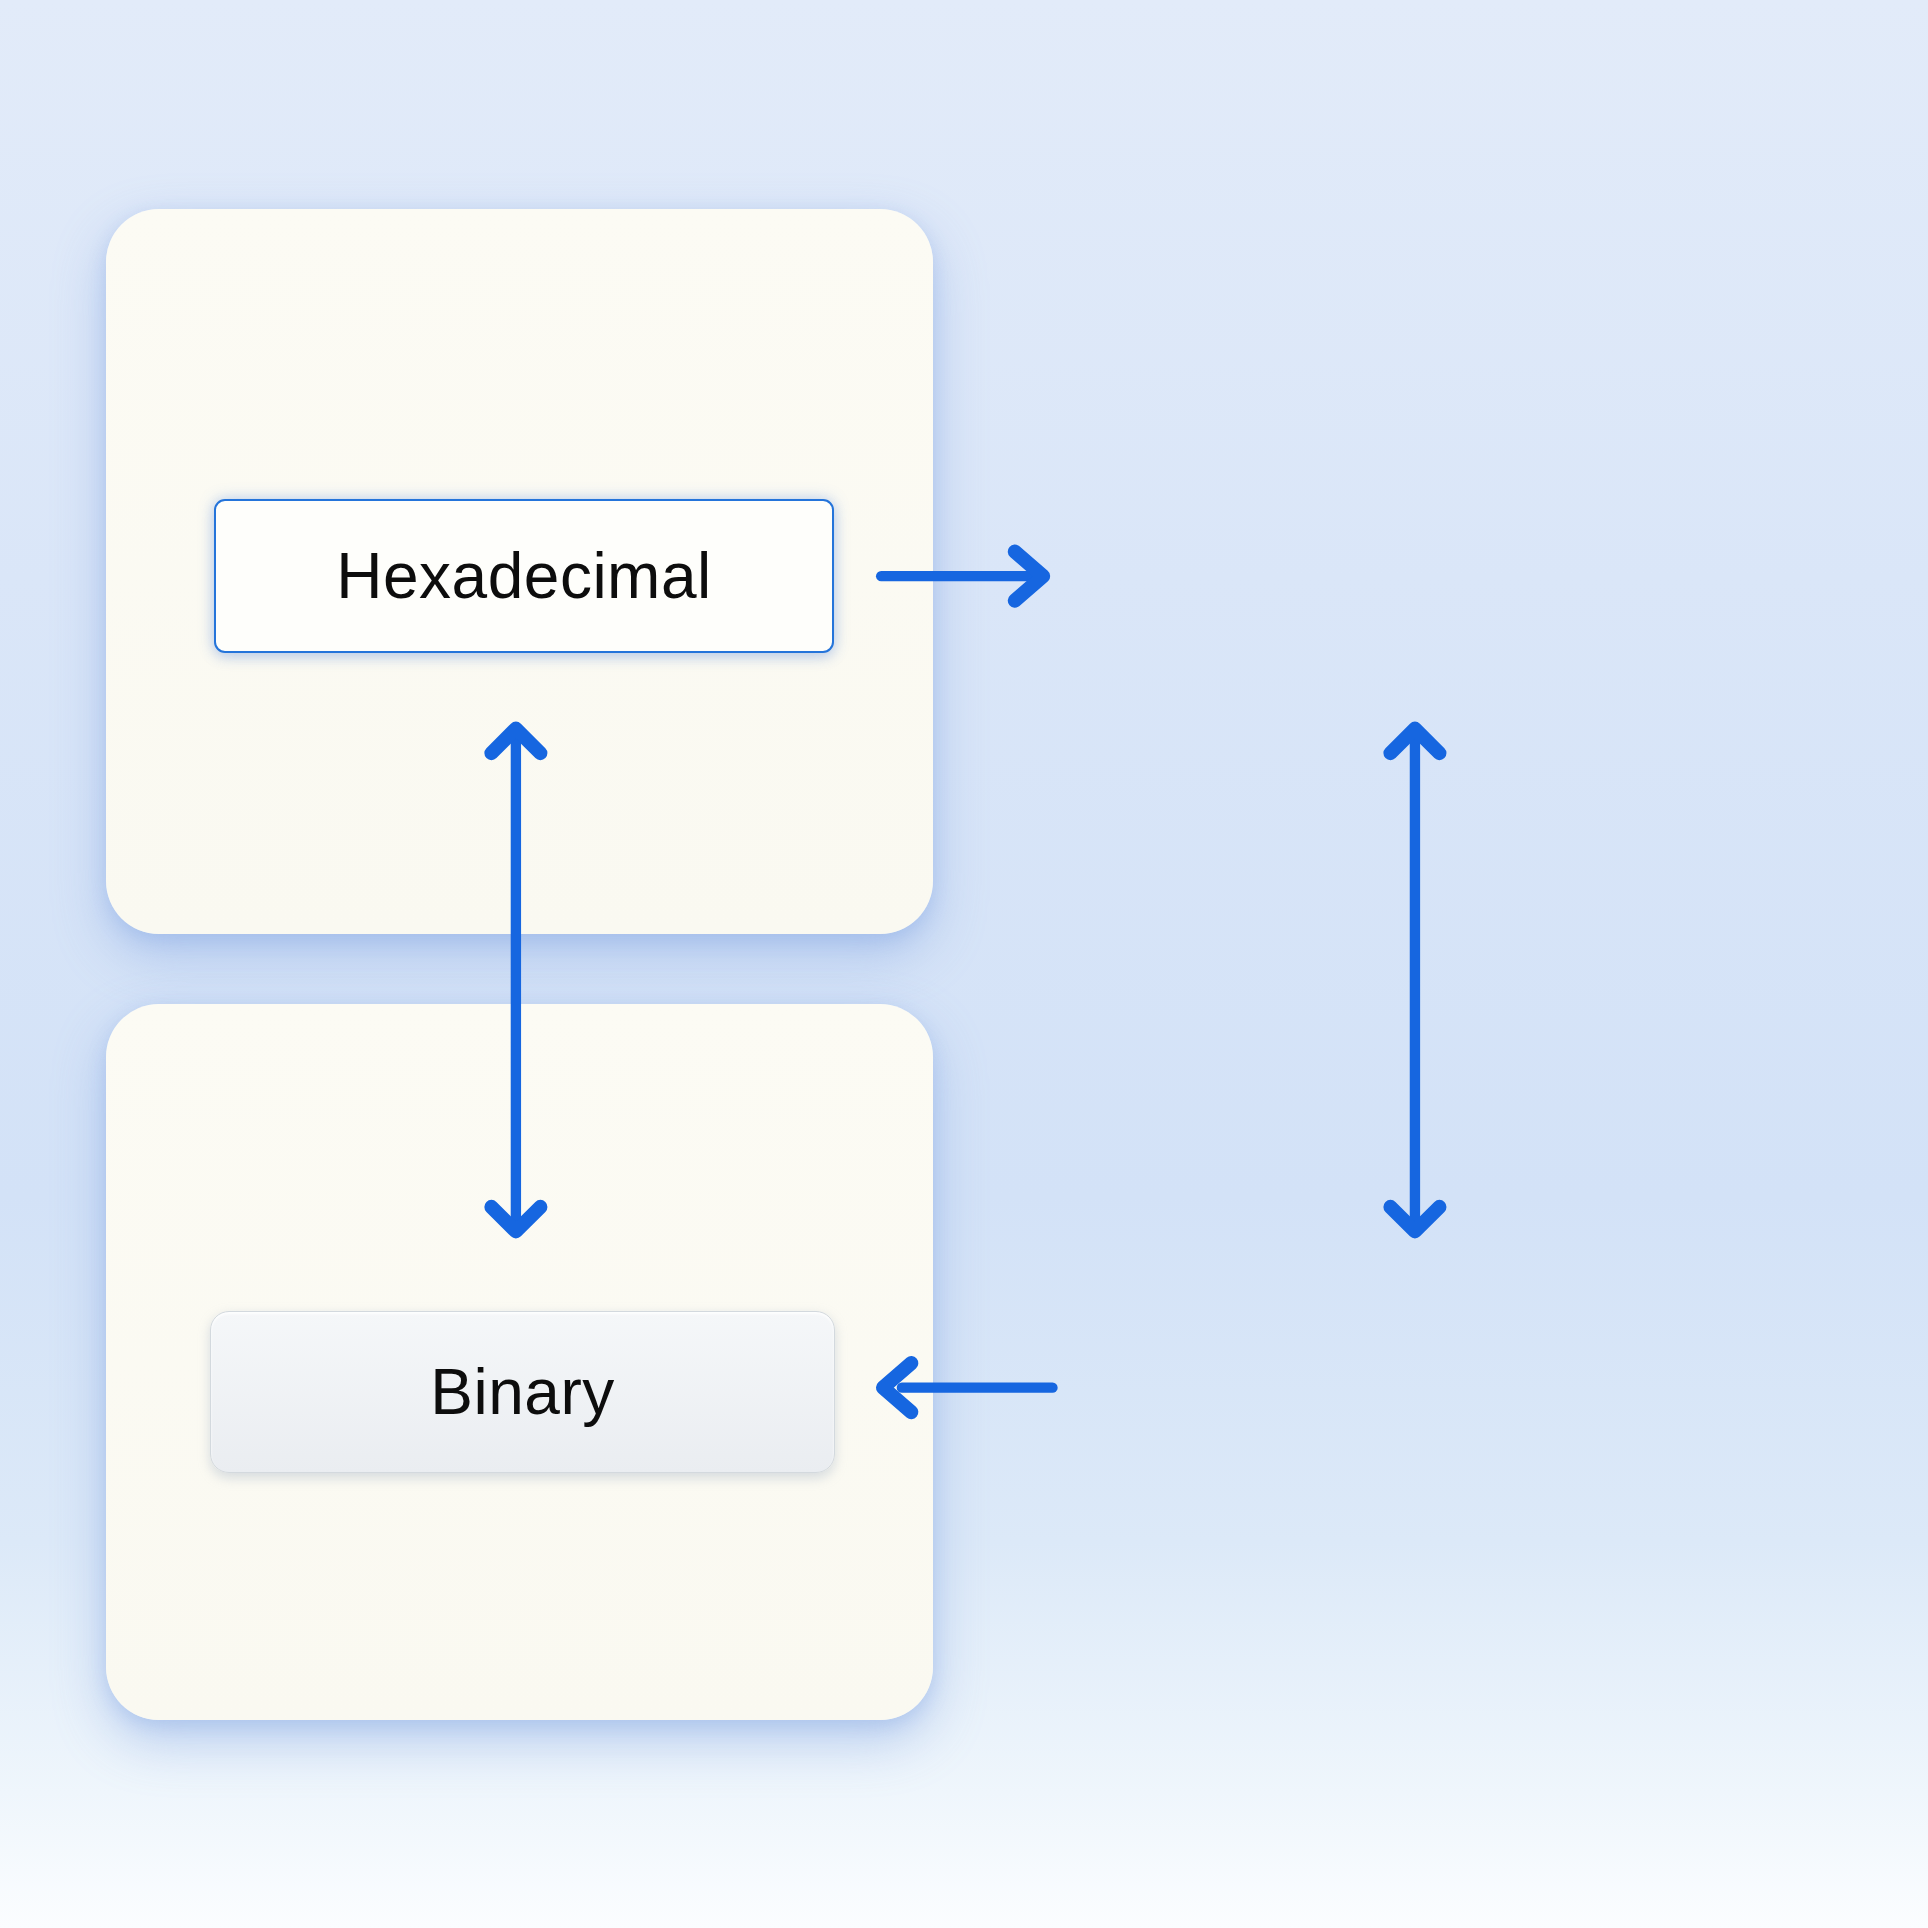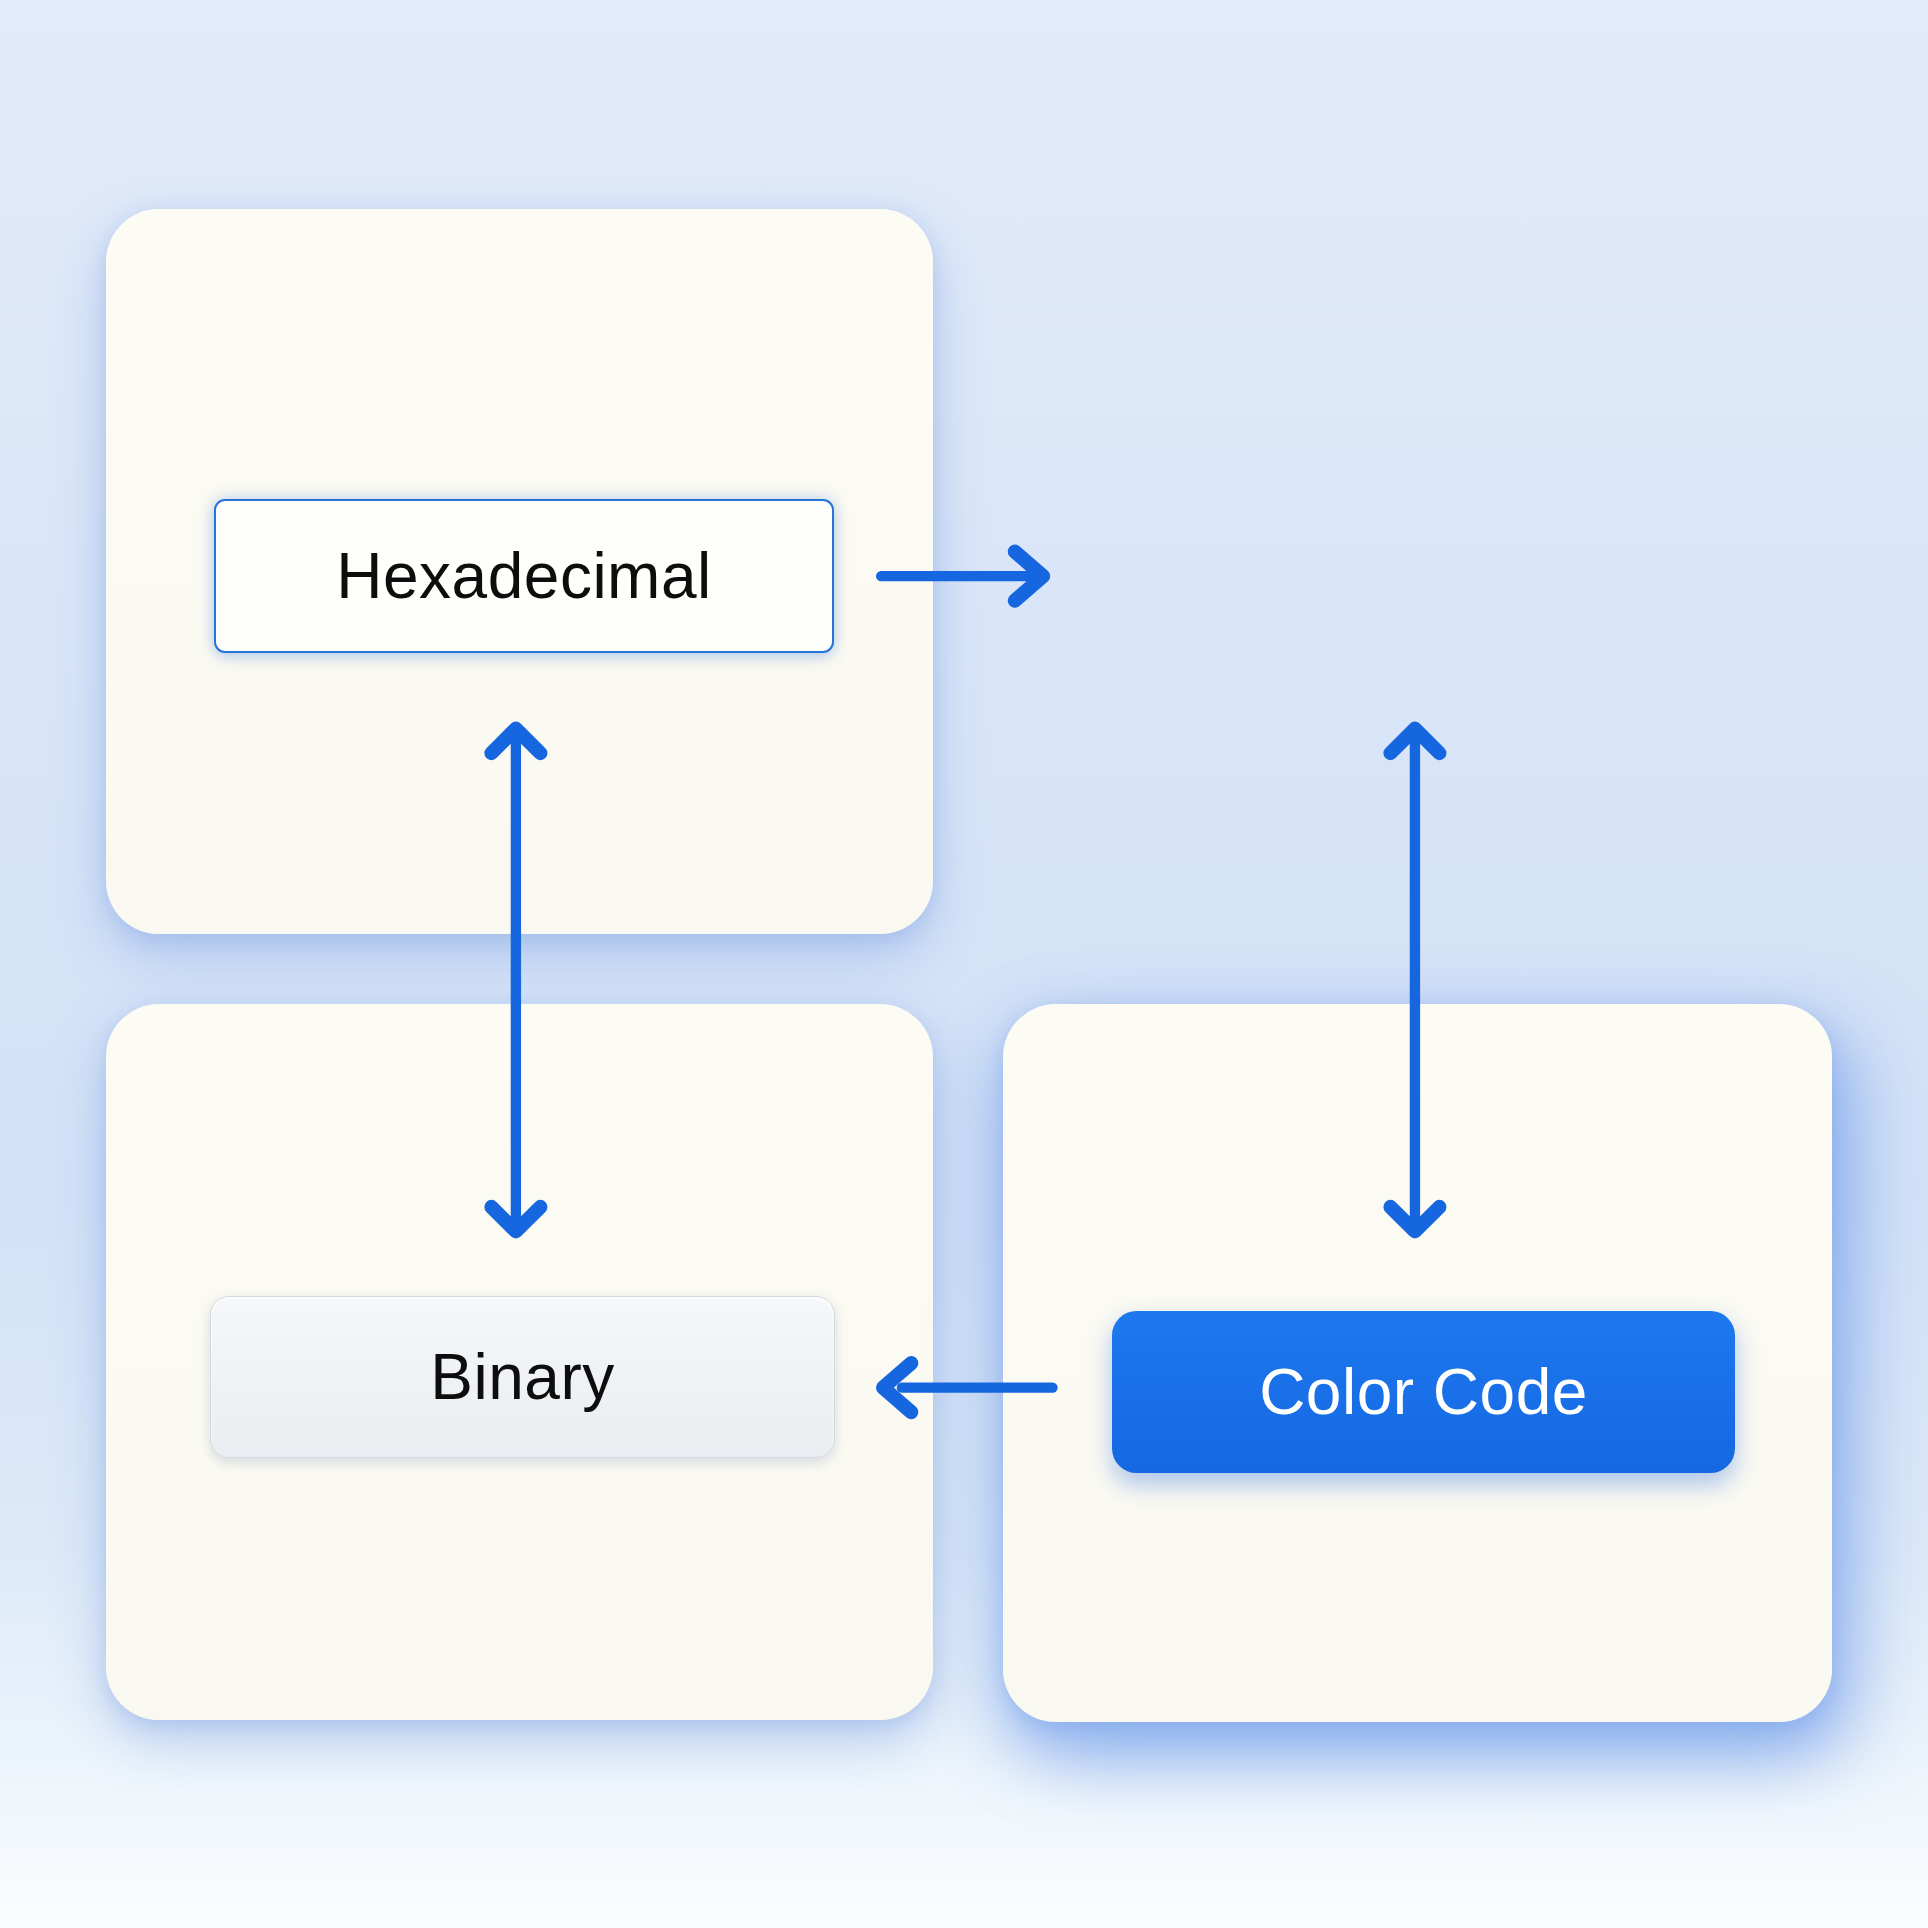--- a/index.html
+++ b/index.html
@@ -59,21 +59,21 @@
     box-shadow: 0 0 15px rgba(70, 130, 225, 0.35), 0 5.6px 13px rgba(120, 150, 210, 0.2);
   }
   #node-decimal {
     left: 114px; top: 286px; width: 612px; height: 156px;
     background: linear-gradient(180deg, #eff2fa 0%, #e7ecf7 100%);
     border: 2.8px solid #1d6fd9;
     border-radius: 21px;
     box-shadow: 0 0 15px rgba(70, 130, 225, 0.3);
   }
   #node-binary {
-    left: 104px; top: 292px; width: 625px; height: 162px;
+    left: 104px; top: 307px; width: 625px; height: 162px;
     background: linear-gradient(180deg, #f5f7f9 0%, #eaedf1 100%);
     border: 1.9px solid #d3d9de;
     border-radius: 19px;
     box-shadow: 0 4.7px 11.3px rgba(160, 175, 195, 0.4), inset 0 1.9px 2.8px rgba(255, 255, 255, 0.9);
   }
   #node-color-code {
     left: 109px; top: 307px; width: 623px; height: 162px;
     background: linear-gradient(180deg, #1d78ee 0%, #1568e2 100%);
     border: none;
     border-radius: 24.5px;
@@ -102,23 +102,20 @@
 
   <div class="card" id="card-hexadecimal">
     <div class="pill" id="node-hexadecimal">Hexadecimal</div>
   </div>
 
 
   <div class="card" id="card-binary">
     <div class="pill" id="node-binary">Binary</div>
   </div>
 
-  <div class="card" id="card-color-code">
-    <div class="pill" id="node-color-code">Color Code</div>
-  </div>
 
   <svg id="arrows" viewBox="0 0 2048 2048" xmlns="http://www.w3.org/2000/svg">
 
     <g stroke="#1666e0">
       <path class="arrow-line" d="M 936 612 L 1098 612"></path>
       <path class="arrow-head" d="M 1078 586 L 1108 612 L 1078 638"></path>
     </g>
 
     <g stroke="#1666e0">
       <path class="arrow-line" d="M 1118 1474 L 958 1474"></path>

